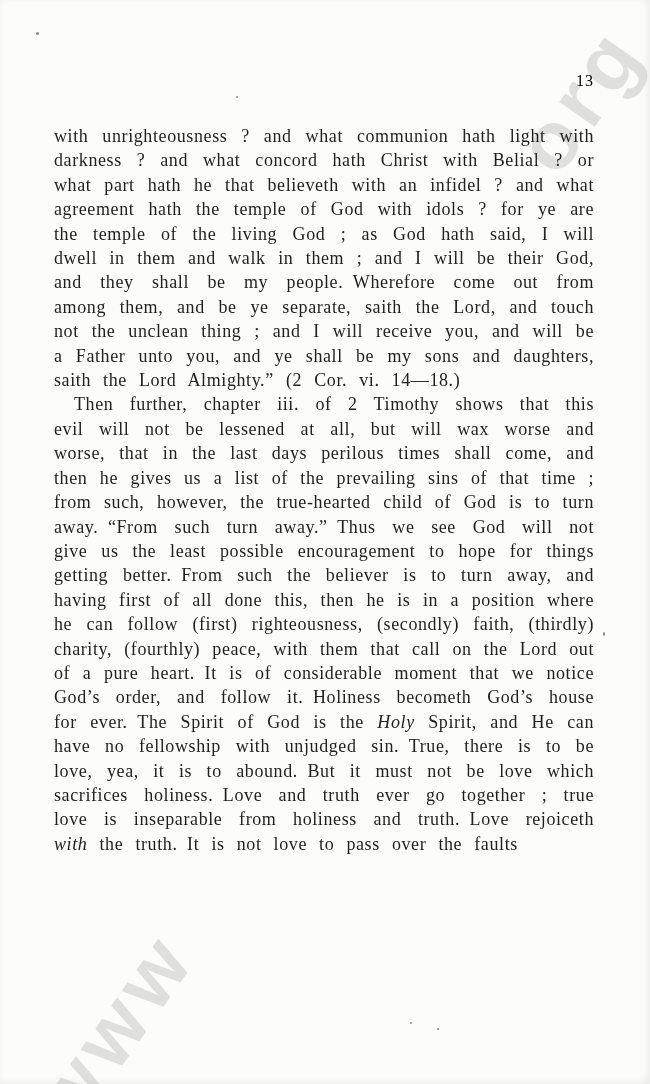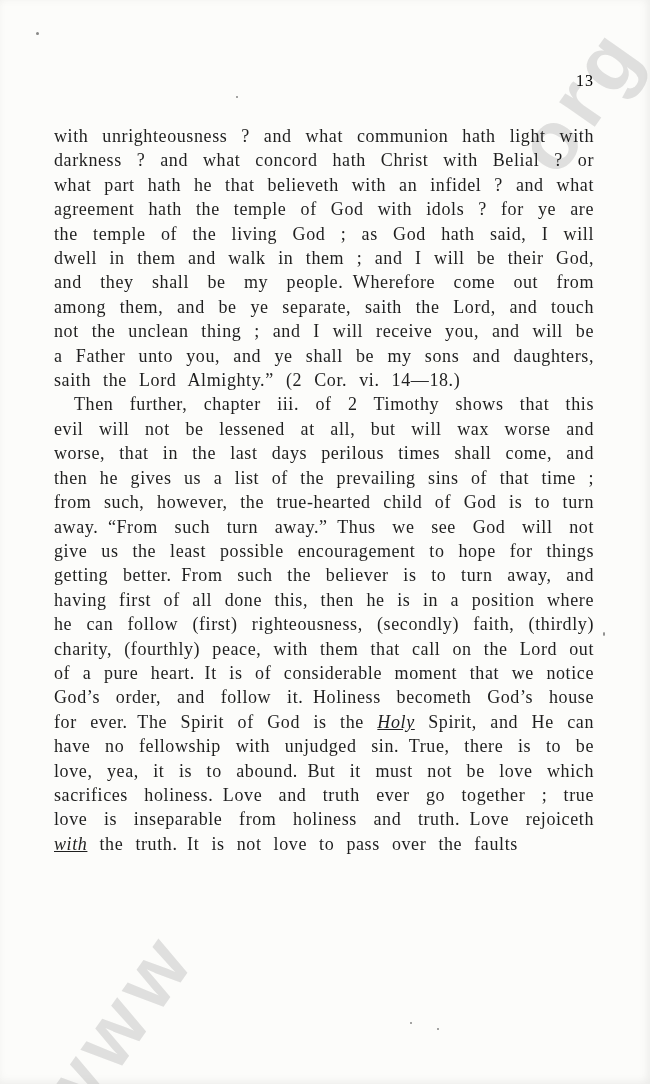--- a/index.html
+++ b/index.html
@@ -35,21 +35,21 @@
     text-align: justify;
     letter-spacing: 0.6px;
     word-spacing: 7px;
   }
 
   .text-block p {
     margin: 0;
     padding: 0;
   }
   .text-block p.indent { text-indent: 20px; }
-  .text-block i { font-style: italic; text-decoration: underline; }
+  .text-block i { font-style: italic; }
 
   .watermark-fragment {
     position: absolute;
     font-family: "Liberation Sans", "DejaVu Sans", sans-serif;
     font-weight: 700;
     font-size: 82px;
     letter-spacing: 8px;
     color: rgba(175, 175, 175, 0.38);
     transform: rotate(-55deg);
     pointer-events: none;

